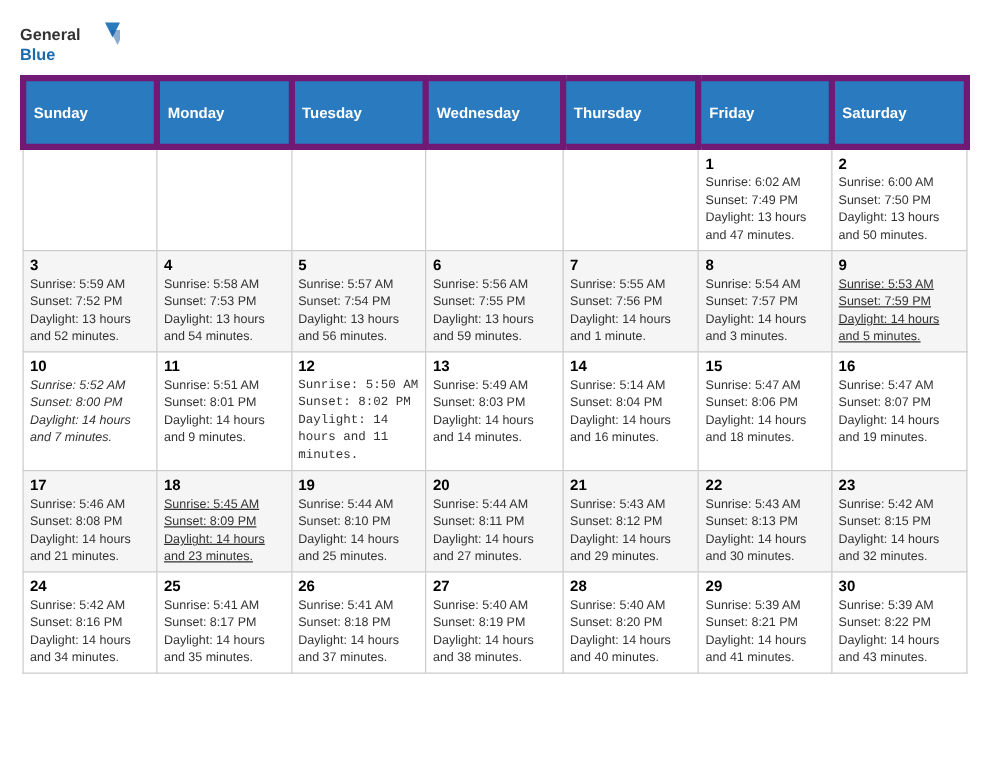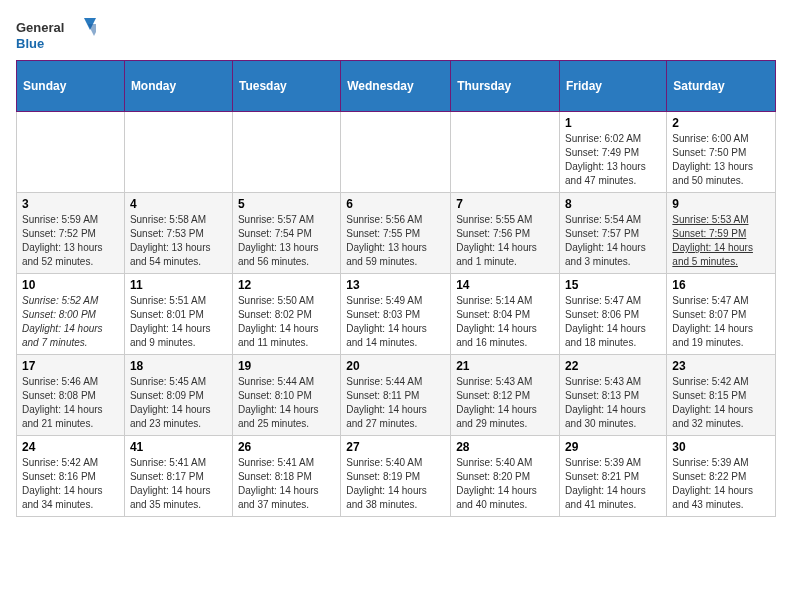--- a/index.html
+++ b/index.html
@@ -38,21 +38,21 @@
       border-collapse: collapse;
       font-size: 10px;
     }
     thead tr th {
       background-color: #2a7abf;
       color: #fff;
       text-align: left;
       padding: 18px 6px;
       font-size: 12px;
       font-weight: bold;
-      border: 1px solid #701a75;
+      border: 5px solid #701a75;
     }
     tbody tr td {
       border: 1px solid #ccc;
       vertical-align: top;
       padding: 4px 5px;
       width: 113px;
       min-height: 70px;
       background: #fff;
     }
     tbody tr:nth-child(even) td {
@@ -174,21 +174,21 @@
 Daylight: 14 hours and 7 minutes.</div>
         </td>
         <td>
           <div class="day-num">11</div>
           <div class="day-detail" style="white-space: pre-line;">Sunrise: 5:51 AM
 Sunset: 8:01 PM
 Daylight: 14 hours and 9 minutes.</div>
         </td>
         <td>
           <div class="day-num">12</div>
-          <div class="day-detail" style="white-space: pre-line;">Sunrise: 5:50 AM
+          <div class="day-detail" style="white-space: pre-line; font-family: Liberation Mono, monospace;">Sunrise: 5:50 AM
 Sunset: 8:02 PM
 Daylight: 14 hours and 11 minutes.</div>
         </td>
         <td>
           <div class="day-num">13</div>
           <div class="day-detail" style="white-space: pre-line;">Sunrise: 5:49 AM
 Sunset: 8:03 PM
 Daylight: 14 hours and 14 minutes.</div>
         </td>
         <td>
@@ -212,21 +212,21 @@
       </tr>
       <tr>
         <td>
           <div class="day-num">17</div>
           <div class="day-detail" style="white-space: pre-line;">Sunrise: 5:46 AM
 Sunset: 8:08 PM
 Daylight: 14 hours and 21 minutes.</div>
         </td>
         <td>
           <div class="day-num">18</div>
-          <div class="day-detail" style="white-space: pre-line;">Sunrise: 5:45 AM
+          <div class="day-detail" style="white-space: pre-line; text-decoration: underline;">Sunrise: 5:45 AM
 Sunset: 8:09 PM
 Daylight: 14 hours and 23 minutes.</div>
         </td>
         <td>
           <div class="day-num">19</div>
           <div class="day-detail" style="white-space: pre-line;">Sunrise: 5:44 AM
 Sunset: 8:10 PM
 Daylight: 14 hours and 25 minutes.</div>
         </td>
         <td>
@@ -255,21 +255,21 @@
         </td>
       </tr>
       <tr>
         <td>
           <div class="day-num">24</div>
           <div class="day-detail" style="white-space: pre-line;">Sunrise: 5:42 AM
 Sunset: 8:16 PM
 Daylight: 14 hours and 34 minutes.</div>
         </td>
         <td>
-          <div class="day-num">41</div>
+          <div class="day-num">25</div>
           <div class="day-detail" style="white-space: pre-line;">Sunrise: 5:41 AM
 Sunset: 8:17 PM
 Daylight: 14 hours and 35 minutes.</div>
         </td>
         <td>
           <div class="day-num">26</div>
           <div class="day-detail" style="white-space: pre-line;">Sunrise: 5:41 AM
 Sunset: 8:18 PM
 Daylight: 14 hours and 37 minutes.</div>
         </td>

